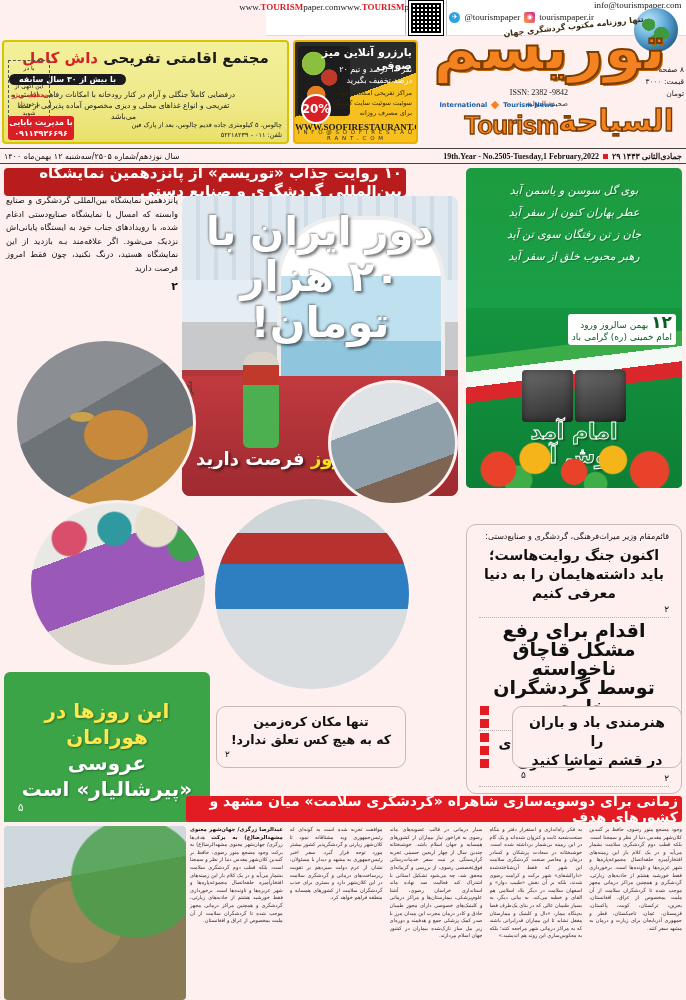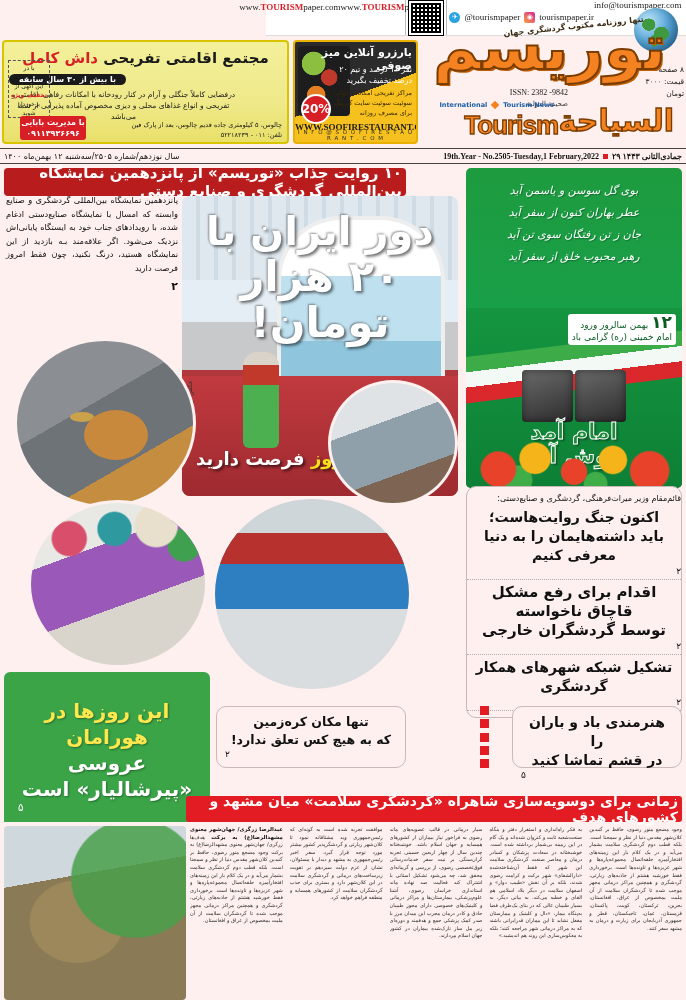--- a/index.html
+++ b/index.html
@@ -170,21 +170,21 @@
   }
   .ad-dash .cut {
     position: absolute; left: 4px; top: 18px; width: 42px; height: 58px;
     border: 1px dashed #555; font-size: 6px; line-height: 9px; color: #1a1a1a;
     text-align: center; padding: 2px 1px;
   }
   .ad-dash .cut .red { color: #d81f26; font-weight: bold; }
   .ad-dash .mgmt {
     position: absolute; left: 4px; bottom: 2px; width: 66px; text-align: center;
     background: #d81f26; color: #fff; font-size: 8px; font-weight: bold;
-    border-radius: 3px; padding: 1px 0; line-height: 11px; margin-left: 12px;
+    border-radius: 3px; padding: 1px 0; line-height: 11px;
   }
   .ad-dash .addr {
     position: absolute; right: 5px; bottom: 2px; font-size: 6.5px; color: #1a1a1a;
     line-height: 10px; text-align: right;
   }
 
   
   .date-bar {
     position: absolute; top: 148px; left: 0; width: 686px; height: 16px;
     border-top: 1px solid #444; border-bottom: 1px solid #444;
@@ -323,27 +323,27 @@
     radial-gradient(circle at 72% 14%, #e8e0cd 0 11%, transparent 12%),
     radial-gradient(circle at 88% 26%, #3fa14f 0 8%, transparent 9%);}
   .c-market { top: 380px; right: 228px; width: 130px; height: 126px;
     background: linear-gradient(160deg,#dfe3e6 0 35%, #8fa0ab 35% 70%, #7e6452 70% 100%); }
   .c-bus { top: 496px; left: 212px; width: 200px; height: 196px;
     background: linear-gradient(180deg,#cfd6da 0 18%, #2e7fc1 18% 58%, #d9dde0 58% 100%); }
   .c-bus::after{content:"";position:absolute;left:0;right:0;top:18%;height:16%;background:#b7322f;}
 
   
   .rt-block {
-    position: absolute; top: 486px; right: 4px; width: 216px;
+    position: absolute; top: 524px; right: 4px; width: 216px;
     border: 1px solid #c9b9b7; border-radius: 10px;
-    background: #fdf0ef; padding: 6px 0;
+    background: #fdf0ef; padding: 6px 12px;
   }
   .rt-kicker { font-size: 8px; color: #111; text-align: right; line-height: 12px; }
   .rt-h { font-size: 14px; font-weight: bold; color: #111; text-align: center; line-height: 19px; margin-top: 3px; }
-  .rt-h.b2 { font-size: 15px; }
+  .rt-h.b2 { font-size: 19px; }
   .rt-num {
     font-size: 9px; color: #111; text-align: right; margin: 1px 0 0;
     border-bottom: 1px dotted #b9a9a7; padding-bottom: 3px;
   }
 
   
   .quote-box {
     position: absolute; top: 706px; left: 216px; width: 190px; height: 62px;
     border: 1px solid #c9b9b7; border-radius: 10px; background: #fdf0ef;
     padding: 6px 8px 2px; text-align: center;

